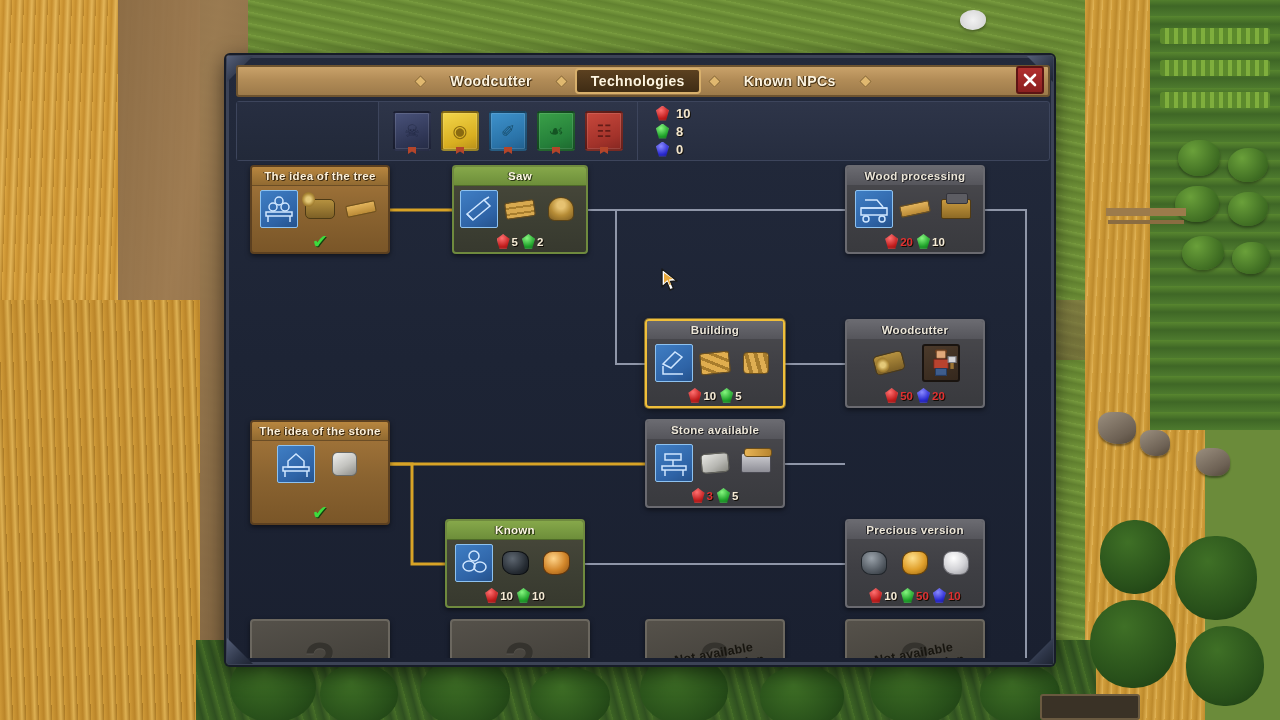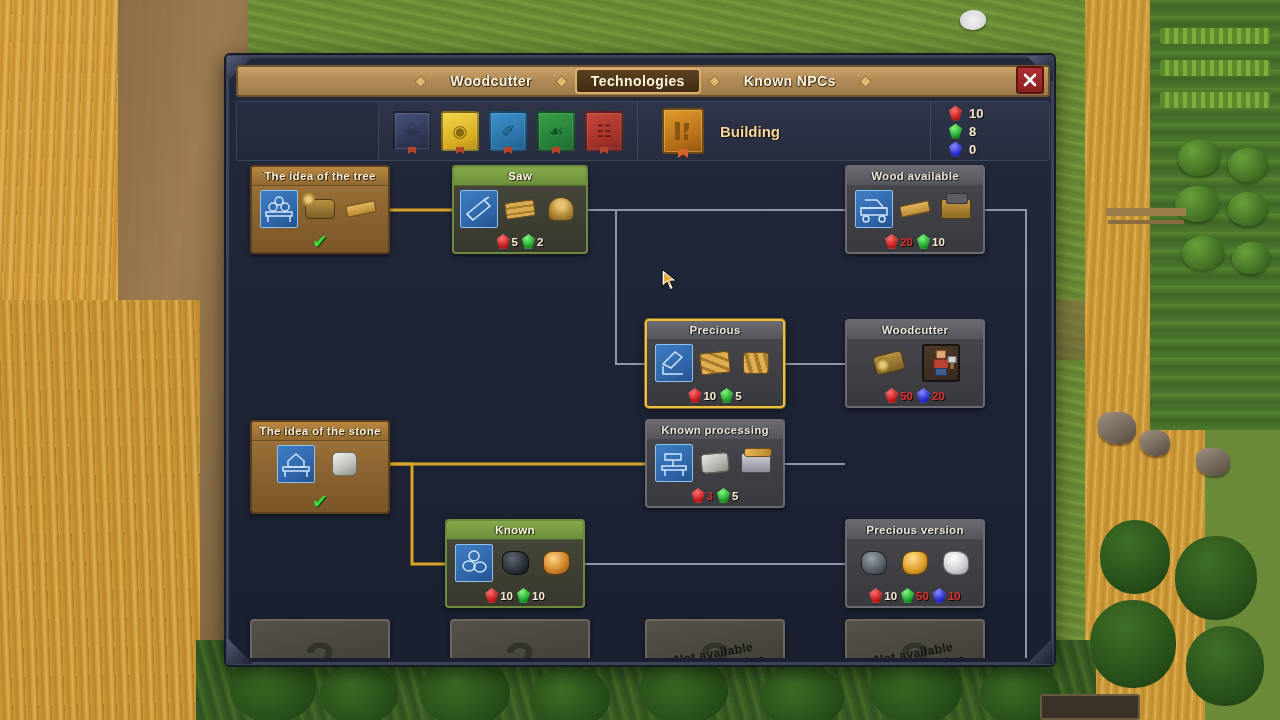--- a/index.html
+++ b/index.html
@@ -492,30 +492,20 @@
       <div class="book-tab" style="background:linear-gradient(160deg,#3e92cc,#2a73a8 70%,#215f8d);">
         <span class="book-glyph" style="color:#19506f;">✐</span>
       </div>
       <div class="book-tab" style="background:linear-gradient(160deg,#3aa048,#25803a 70%,#1d6a2f);">
         <span class="book-glyph" style="color:#145423;">☙</span>
       </div>
       <div class="book-tab" style="background:linear-gradient(160deg,#c8483c,#a2322a 70%,#862721);">
         <span class="book-glyph" style="color:#631c17;">☷</span>
       </div>
     </div>
-    <div id="selected-cat">
-      <div id="selected-cat-icon">
-        <svg width="22" height="24" viewBox="0 0 22 24">
-          <rect x="3" y="3" width="5" height="18" fill="#8a5510"></rect>
-          <path d="M12 4 L17 4 L17 9 L14 14 L12 14 Z" fill="#8a5510"></path>
-          <rect x="12" y="15" width="4" height="6" fill="#8a5510"></rect>
-        </svg>
-      </div>
-      <div id="selected-cat-name">Building</div>
-    </div>
     <div id="resources">
       <div class="res-row">
         <span class="gem red"></span>
         <span class="res-val">10</span>
       </div>
       <div class="res-row">
         <span class="gem green"></span>
         <span class="res-val">8</span>
       </div>
       <div class="res-row">
@@ -587,21 +577,21 @@
           <span class="cost-val ok">5</span>
         </span>
         <span class="cost-item">
           <span class="gem green"></span>
           <span class="cost-val ok">2</span>
         </span>
       </div>
     </div>
 
     <div class="tech-card locked" style="left:609px;top:1px;width:140px;height:89px;">
-      <div class="card-title">Wood available</div>
+      <div class="card-title">Wood processing</div>
       <div class="card-items">
         <div class="slot blueprint">
           <svg class="bp-svg" viewBox="0 0 34 34">
             <path d="M4 16 L30 16" stroke="#cfe6ff" stroke-width="1.5"></path>
             <rect x="4" y="16" width="26" height="7" fill="none" stroke="#cfe6ff" stroke-width="1.5"></rect>
             <path d="M8 8 L20 8 L26 15" fill="none" stroke="#cfe6ff" stroke-width="1.5"></path>
             <circle cx="9" cy="27" r="3" fill="none" stroke="#cfe6ff" stroke-width="1.5"></circle>
             <circle cx="25" cy="27" r="3" fill="none" stroke="#cfe6ff" stroke-width="1.5"></circle>
           </svg>
         </div>
@@ -618,21 +608,21 @@
           <span class="cost-val lack">20</span>
         </span>
         <span class="cost-item">
           <span class="gem green"></span>
           <span class="cost-val ok">10</span>
         </span>
       </div>
     </div>
 
     <div class="tech-card locked hovered" style="left:409px;top:155px;width:140px;height:89px;">
-      <div class="card-title">Precious</div>
+      <div class="card-title">Building</div>
       <div class="card-items">
         <div class="slot blueprint">
           <svg class="bp-svg" viewBox="0 0 34 34">
             <path d="M6 18 L18 6 L25 11 L14 22 Z" fill="none" stroke="#cfe6ff" stroke-width="1.5"></path>
             <path d="M6 20 L6 28 L26 28" fill="none" stroke="#cfe6ff" stroke-width="1.5"></path>
           </svg>
         </div>
         <div class="slot plain">
             <div class="sp-firewood"></div>
           </div>
@@ -673,39 +663,39 @@
           <span class="gem red"></span>
           <span class="cost-val lack">50</span>
         </span>
         <span class="cost-item">
           <span class="gem blue"></span>
           <span class="cost-val lack">20</span>
         </span>
       </div>
     </div>
 
-    <div class="tech-card done" style="left:14px;top:256px;width:140px;height:94px;">
+    <div class="tech-card done" style="left:14px;top:256px;width:140px;height:105px;">
       <div class="card-title">The idea of the stone</div>
       <div class="card-items" style="gap:10px;">
         <div class="slot blueprint">
           <svg class="bp-svg" viewBox="0 0 34 34">
             <path d="M9 14 L17 7 L25 14 L25 20 L9 20 Z" fill="none" stroke="#cfe6ff" stroke-width="1.5"></path>
             <rect x="4" y="20" width="26" height="4" fill="none" stroke="#cfe6ff" stroke-width="1.5"></rect>
             <path d="M6 24 L6 30 M28 24 L28 30" stroke="#cfe6ff" stroke-width="1.5"></path>
           </svg>
         </div>
         <div class="slot plain">
             <div class="sp-stone"></div>
           </div>
       </div>
       <div class="done-check">✔</div>
     </div>
 
     <div class="tech-card locked" style="left:409px;top:255px;width:140px;height:89px;">
-      <div class="card-title">Known processing</div>
+      <div class="card-title">Stone available</div>
       <div class="card-items">
         <div class="slot blueprint">
           <svg class="bp-svg" viewBox="0 0 34 34">
             <rect x="8" y="8" width="16" height="6" fill="none" stroke="#cfe6ff" stroke-width="1.5"></rect>
             <path d="M16 14 L16 20" stroke="#cfe6ff" stroke-width="1.5"></path>
             <rect x="5" y="20" width="24" height="4" fill="none" stroke="#cfe6ff" stroke-width="1.5"></rect>
             <path d="M8 24 L8 30 M26 24 L26 30" stroke="#cfe6ff" stroke-width="1.5"></path>
           </svg>
         </div>
         <div class="slot plain">

